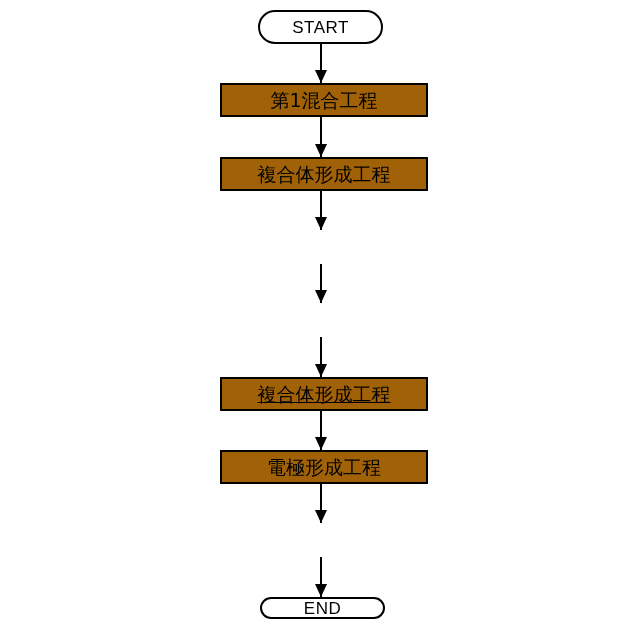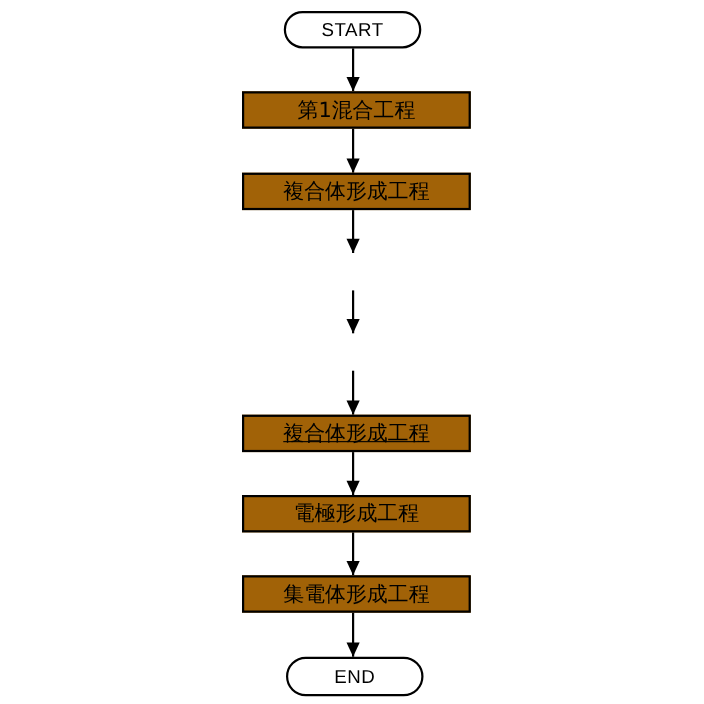--- a/index.html
+++ b/index.html
@@ -46,21 +46,21 @@
   #node-start {
     left: 258px;
     top: 10px;
     width: 125px;
     height: 34px;
   }
   #node-end {
     left: 260px;
     top: 597px;
     width: 125px;
-    height: 36px;
+    height: 22px;
   }
 
   
   .process-box {
     position: absolute;
     box-sizing: border-box;
     left: 220px;
     width: 208px;
     height: 34px;
     border: 2px solid #000000;
@@ -136,23 +136,20 @@
   <div class="connector" style="top:411px;height:39px;"></div>
   <div class="arrowhead" style="top:437px;"></div>
 
   <div class="process-box" id="node-step-6" style="top:450px;">
     <span class="box-label">電極形成工程</span>
   </div>
 
   <div class="connector" style="top:484px;height:39px;"></div>
   <div class="arrowhead" style="top:510px;"></div>
 
-  <div class="process-box" id="node-step-7" style="top:523px;">
-    <span class="box-label">集電体形成工程</span>
-  </div>
 
   <div class="connector" style="top:557px;height:40px;"></div>
   <div class="arrowhead" style="top:584px;"></div>
 
   <div class="terminator" id="node-end">
     <span class="term-label">END</span>
   </div>
 
 </div>
 

